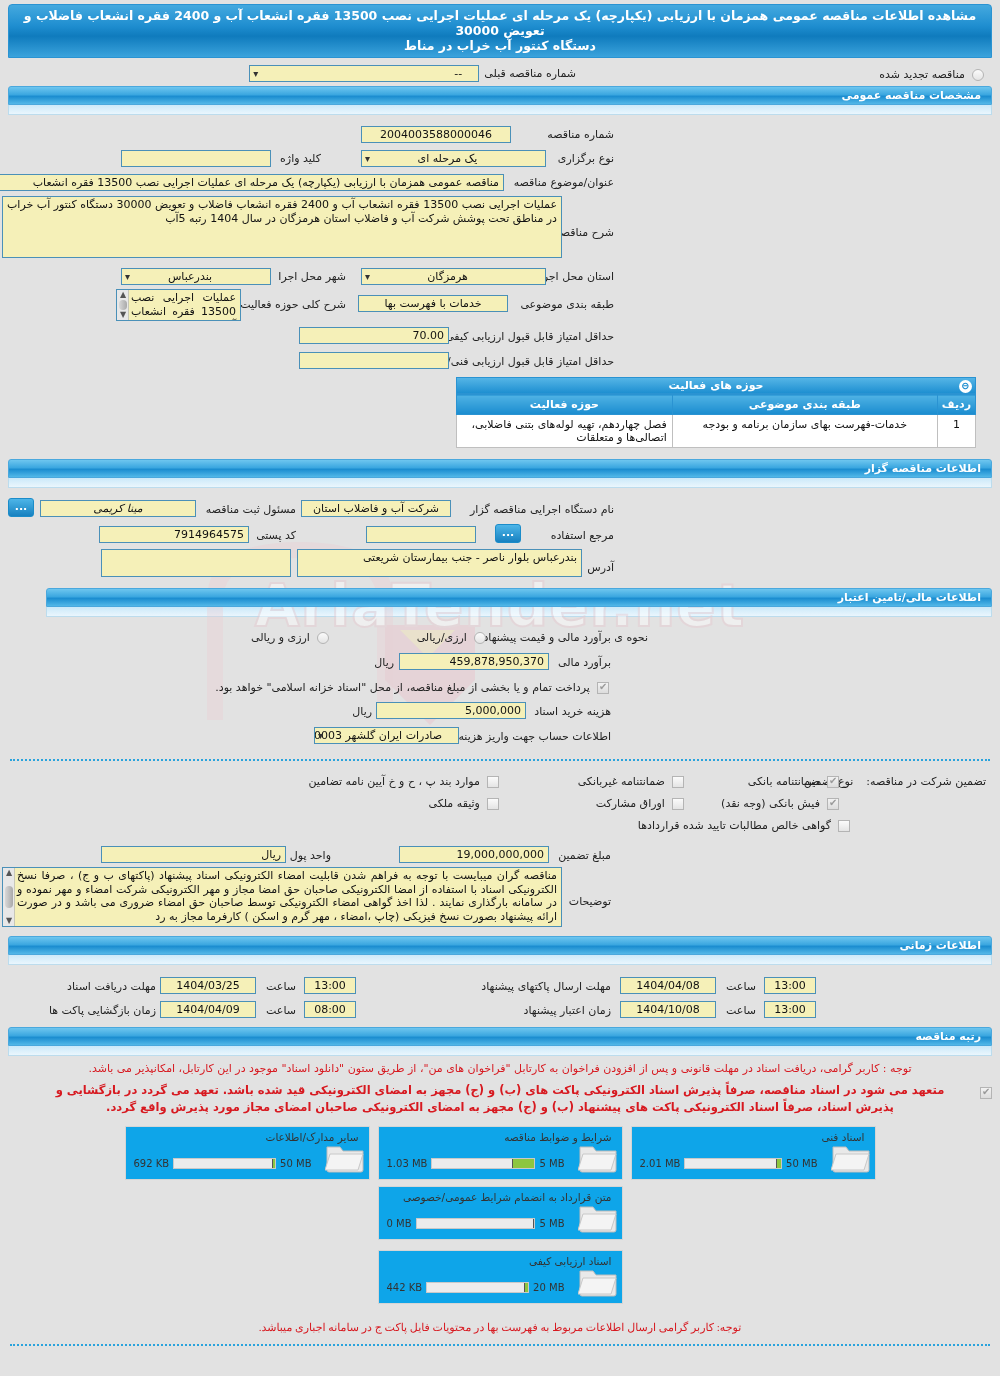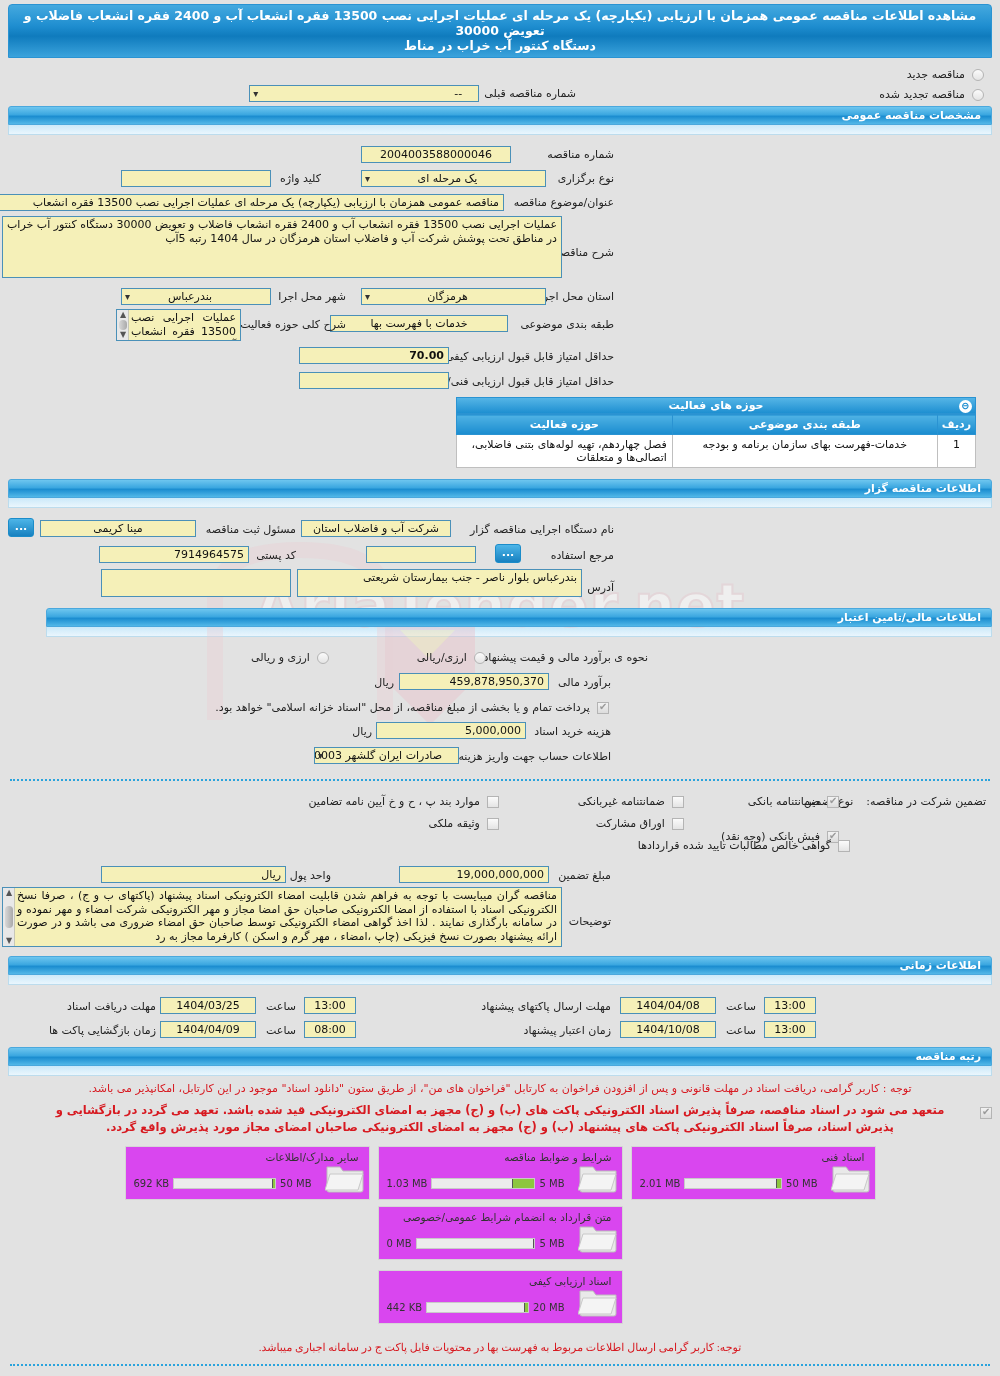--- a/index.html
+++ b/index.html
@@ -263,21 +263,21 @@
   .cards {
     display: flex;
     flex-wrap: wrap;
     justify-content: center;
     gap: 6px 8px;
     padding: 6px 0 10px 0;
   }
   .card {
     width: 245px;
     height: 54px;
-    background: #d946ef;
+    background: #0ea5e9;
     border: 1px solid #d5d5d5;
     position: relative;
     padding: 4px 8px;
   }
   .card .cap {
     font-size: 10.5px;
     color: #333;
     text-align: right;
     padding-right: 2px;
     line-height: 13px;
@@ -356,26 +356,20 @@
     </svg>
     <div class="wm-text">AriaTender.net</div>
   </div>
 
   <div class="titlebar">
     <span>مشاهده اطلاعات مناقصه عمومی همزمان با ارزیابی (یکپارچه) یک مرحله ای عملیات اجرایی نصب 13500 فقره انشعاب آب و 2400 فقره انشعاب فاضلاب و تعویض 30000</span>
     <span class="l2">دستگاه کنتور آب خراب در مناط</span>
   </div>
 
   <div style="position:relative;z-index:2;padding:4px 14px 2px 14px;">
-    <div style="text-align:left;position:relative;height:20px;">
-      <span style="position:absolute;right:0;top:2px;">
-        <span class="radio"></span>
-        <span class="lbl">مناقصه جدید</span>
-      </span>
-    </div>
     <div style="position:relative;height:22px;">
       <span style="position:absolute;right:0;top:2px;">
         <span class="radio"></span>
         <span class="lbl">مناقصه تجدید شده</span>
       </span>
       <span style="position:absolute;right:410px;top:1px;">
         <span class="lbl">شماره مناقصه قبلی</span>
         <span class="sel" style="width:230px;text-align:right;">--</span>
       </span>
     </div>
@@ -443,21 +437,21 @@
       <span style="position:absolute;right:715px;top:2px;">
         <span class="sel" style="width:150px;">بندرعباس</span>
       </span>
     </div>
 
     <div style="position:relative;height:34px;">
       <span style="position:absolute;right:372px;top:6px;">
         <span class="lbl">طبقه بندی موضوعی</span>
       </span>
       <span style="position:absolute;right:478px;top:5px;">
-        <span class="fld" style="width:178px;">خدمات با فهرست بها</span>
+        <span class="fld" style="width:150px;">خدمات با فهرست بها</span>
       </span>
       <span style="position:absolute;right:640px;top:6px;">
         <span class="lbl">شرح کلی حوزه فعالیت</span>
       </span>
       <span style="position:absolute;right:745px;top:1px;">
         <span class="ta scroll" style="width:125px;height:32px;">
           <span class="sbar small">
             <span class="ar" style="position:absolute;top:1px;left:3px;">▲</span>
             <span class="thumb"></span>
             <span class="ar" style="position:absolute;bottom:1px;left:3px;">▼</span>
@@ -465,21 +459,21 @@
           <span>عملیات اجرایی نصب 13500 فقره انشعاب آب و</span>
         </span>
       </span>
     </div>
 
     <div style="position:relative;height:25px;">
       <span style="position:absolute;right:372px;top:4px;">
         <span class="lbl">حداقل امتیاز قابل قبول ارزیابی کیفی</span>
       </span>
       <span style="position:absolute;right:537px;top:3px;">
-        <span class="fld ltr" style="width:150px;text-align:right;font-weight:bold;">70.00</span>
+        <span class="fld ltr" style="width:150px;text-align:right;">70.00</span>
       </span>
     </div>
 
     <div style="position:relative;height:26px;">
       <span style="position:absolute;right:372px;top:4px;">
         <span class="lbl">حداقل امتیاز قابل قبول ارزیابی فنی/بازرگانی</span>
       </span>
       <span style="position:absolute;right:537px;top:3px;">
         <span class="fld" style="width:150px;"></span>
       </span>
@@ -520,21 +514,21 @@
       <span style="position:absolute;right:372px;top:4px;">
         <span class="lbl">نام دستگاه اجرایی مناقصه گزار</span>
       </span>
       <span style="position:absolute;right:535px;top:3px;padding-left:40px;">
         <span class="fld" style="width:150px;">شرکت آب و فاضلاب استان</span>
       </span>
       <span style="position:absolute;right:690px;top:4px;">
         <span class="lbl">مسئول ثبت مناقصه</span>
       </span>
       <span style="position:absolute;right:790px;top:3px;">
-        <span class="fld" style="width:156px;">مینا کریمی</span>
+        <span class="fld" style="width:156px;font-style:italic;">مینا کریمی</span>
       </span>
       <span style="position:absolute;right:952px;top:2px;">
         <span class="dots-btn">...</span>
       </span>
     </div>
 
     <div style="position:relative;height:26px;">
       <span style="position:absolute;right:372px;top:4px;">
         <span class="lbl">مرجع استفاده</span>
       </span>
@@ -642,21 +636,21 @@
       <span style="position:absolute;right:300px;top:2px;">
         <span class="chk"></span>
         <span class="lbl">ضمانتنامه غیربانکی</span>
       </span>
       <span style="position:absolute;right:485px;top:2px;">
         <span class="chk"></span>
         <span class="lbl">موارد بند پ ، ح و خ آیین نامه تضامین</span>
       </span>
     </div>
     <div style="position:relative;height:22px;">
-      <span style="position:absolute;right:145px;top:15px;">
+      <span style="position:absolute;right:145px;top:2px;">
         <span class="chk checked"></span>
         <span class="lbl">فیش بانکی (وجه نقد)</span>
       </span>
       <span style="position:absolute;right:300px;top:2px;">
         <span class="chk"></span>
         <span class="lbl">اوراق مشارکت</span>
       </span>
       <span style="position:absolute;right:485px;top:2px;">
         <span class="chk"></span>
         <span class="lbl">وثیقه ملکی</span>

